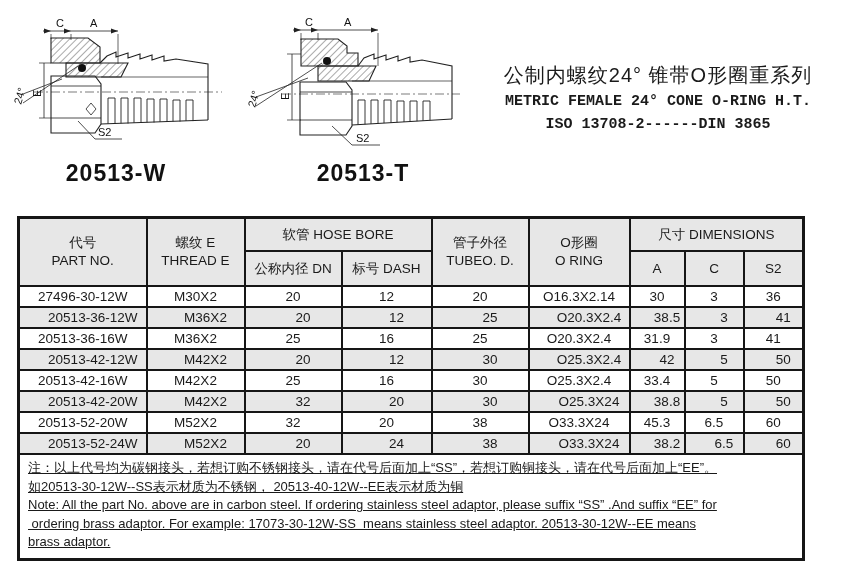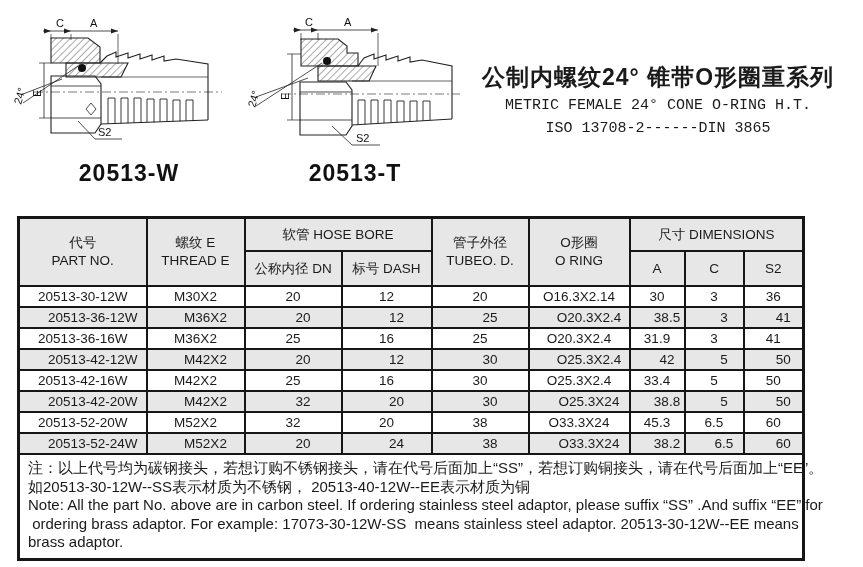--- a/index.html
+++ b/index.html
@@ -7,29 +7,29 @@
     width:863px;height:567px;position:relative;background:#ffffff;
     font-family:"Liberation Sans",sans-serif;color:#1a1a1a;overflow:hidden;
   }
   .drawing{position:absolute;width:218px;height:152px;}
   #drawing-w{left:10px;top:6px;}
   #drawing-t{left:246px;top:6px;}
   .caption{
     position:absolute;width:218px;text-align:center;top:160px;
     font-size:23px;font-weight:bold;letter-spacing:1px;color:#111;
   }
-  #caption-w{left:20px;}
-  #caption-t{left:246px;}
+  #caption-w{left:7px;}
+  #caption-t{left:254px;}
   .title-block{
     position:absolute;top:62px;right:16px;width:378px;text-align:center;line-height:1.35;
   }
-  .title-cn{font-size:23px;letter-spacing:1px;font-weight:700;white-space:nowrap;}
+  .title-cn{font-size:20px;letter-spacing:1px;font-weight:400;white-space:nowrap;}
   .title-en,.title-std{
     font-family:"Liberation Mono","DejaVu Sans Mono",monospace;
-    font-size:15px;font-weight:normal;white-space:nowrap;margin-top:3px;
+    font-size:15px;font-weight:bold;white-space:nowrap;margin-top:3px;
   }
   table.spec{
     position:absolute;left:17px;top:216px;border-collapse:collapse;table-layout:fixed;
     width:785px;
   }
   table.spec,
   table.spec th,
   table.spec td{border:2px solid #161616;}
   table.spec{border-width:3px;}
   table.spec th{
@@ -41,21 +41,21 @@
   tr.tier2 th{height:29px;}
   table.spec tbody td{
     font-size:13.5px;text-align:center;vertical-align:middle;height:19px;padding:0 2px;
     background:#ffffff;
   }
   table.spec tbody tr.alt td{background:#e7e7e7;padding-left:22px;}
   td.notes{
     text-align:left !important;padding:4px 8px 6px 8px !important;
     background:#ffffff !important;height:auto !important;
   }
-  .note-line{font-size:15px;line-height:18.5px;white-space:pre;}
+  .note-line{font-size:13px;line-height:18.5px;white-space:pre;text-decoration:underline;}
   svg text{font-family:"Liberation Sans",sans-serif;}
 </style>
 </head>
 <body>
 
 <svg id="drawing-w" class="drawing" viewBox="0 0 218 152">
   <defs>
     <pattern id="hatchW" width="5" height="5" patternUnits="userSpaceOnUse" patternTransform="rotate(45)">
       <line x1="0" y1="0" x2="0" y2="5" stroke="#555" stroke-width="1"></line>
     </pattern>
@@ -214,21 +214,21 @@
     <tr class="tier2">
       <th>公称内径 DN</th>
       <th>标号 DASH</th>
       <th>A</th>
       <th>C</th>
       <th>S2</th>
     </tr>
   </thead>
   <tbody>
       <tr>
-        <td>20513-30-12W</td>
+        <td>27496-30-12W</td>
         <td>M30X2</td>
         <td>20</td>
         <td>12</td>
         <td>20</td>
         <td>O16.3X2.14</td>
         <td>30</td>
         <td>3</td>
         <td>36</td>
       </tr>
       <tr class="alt">

